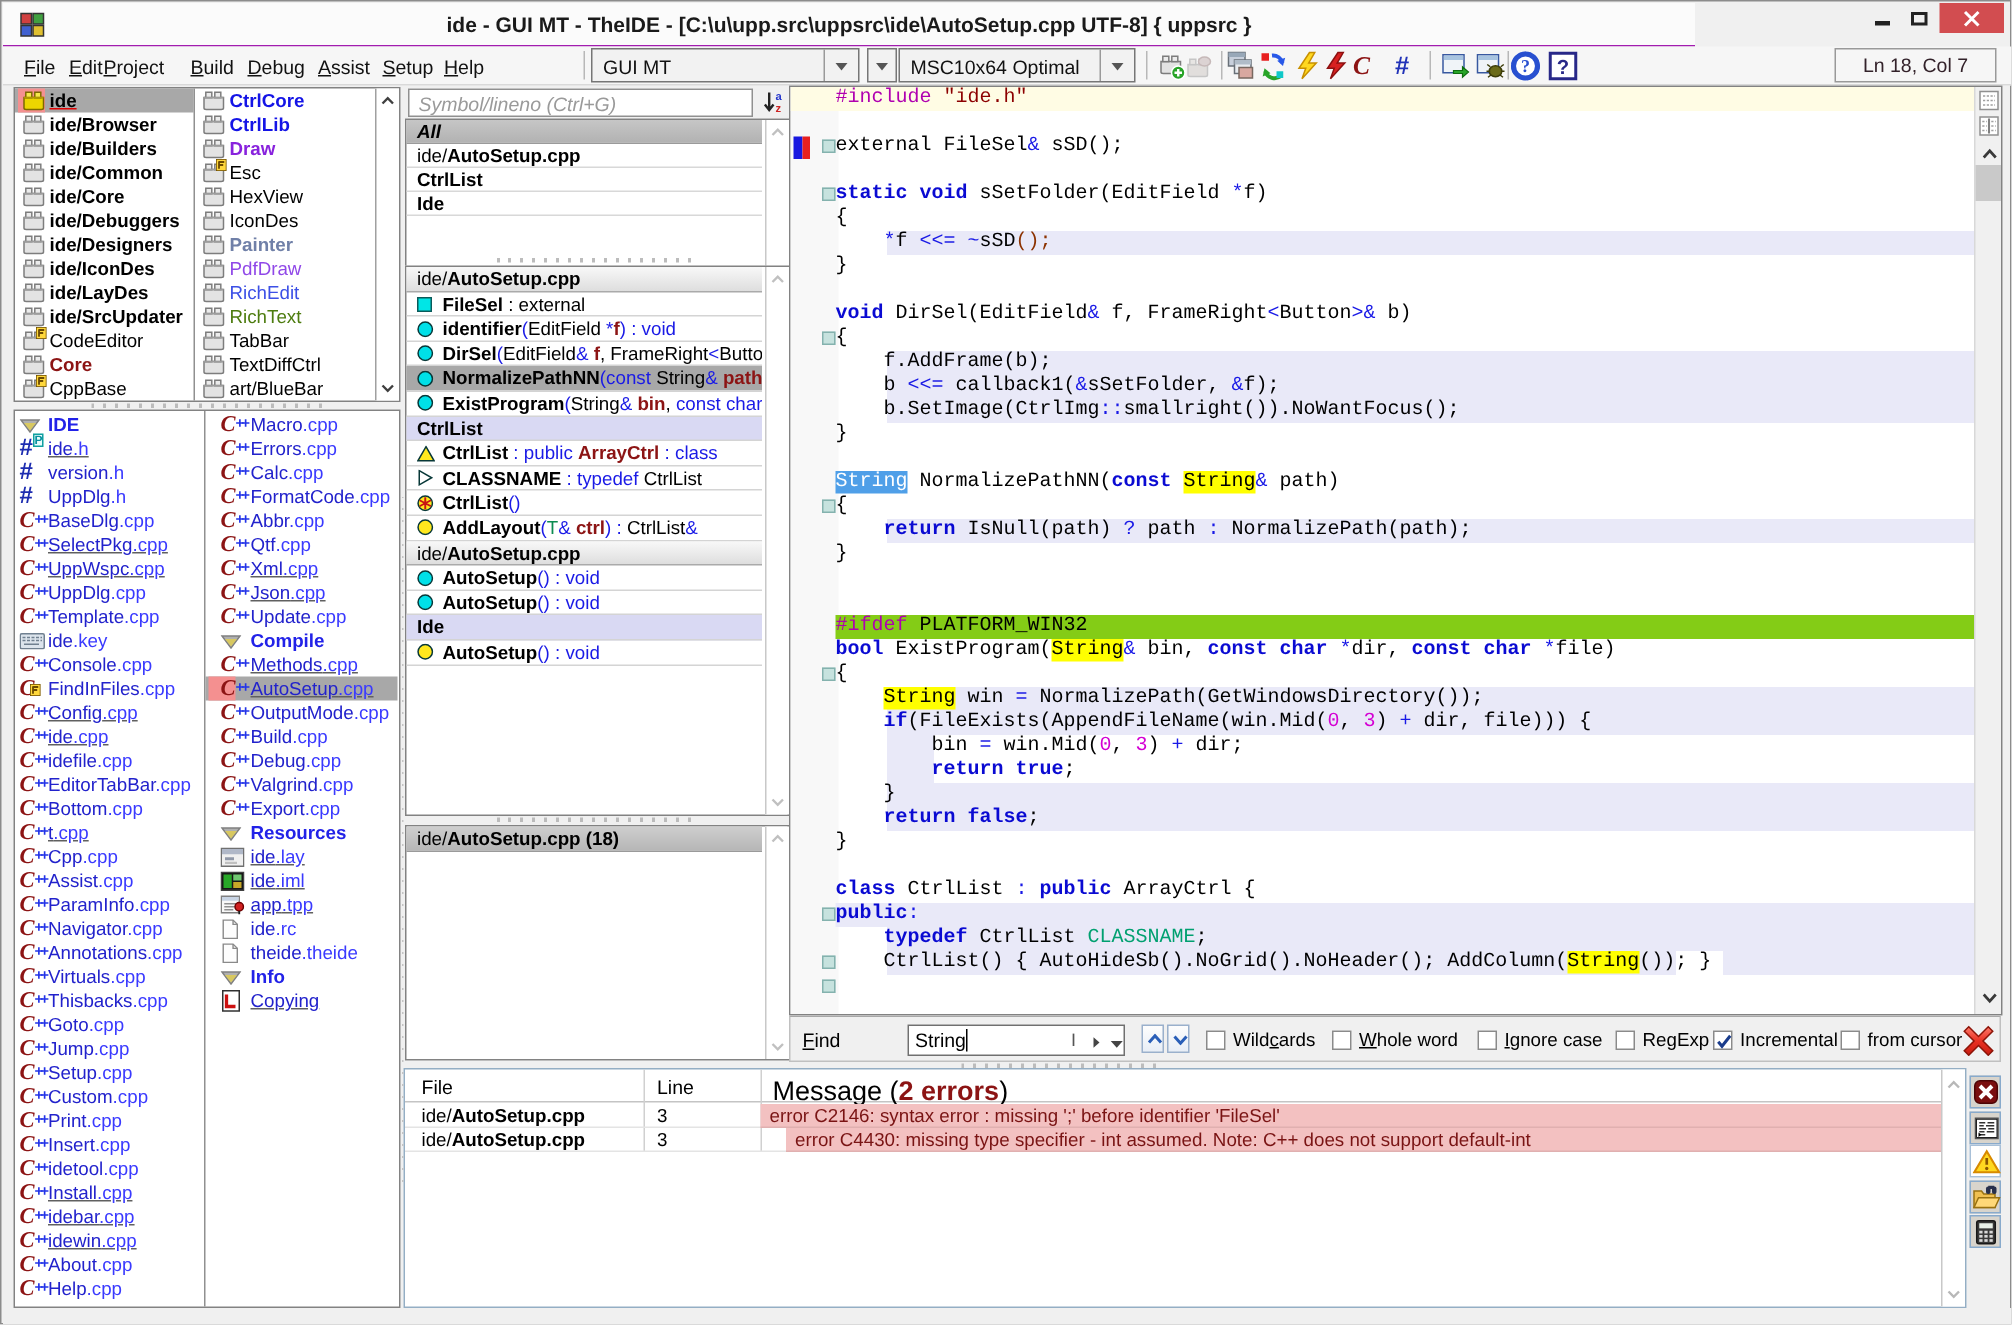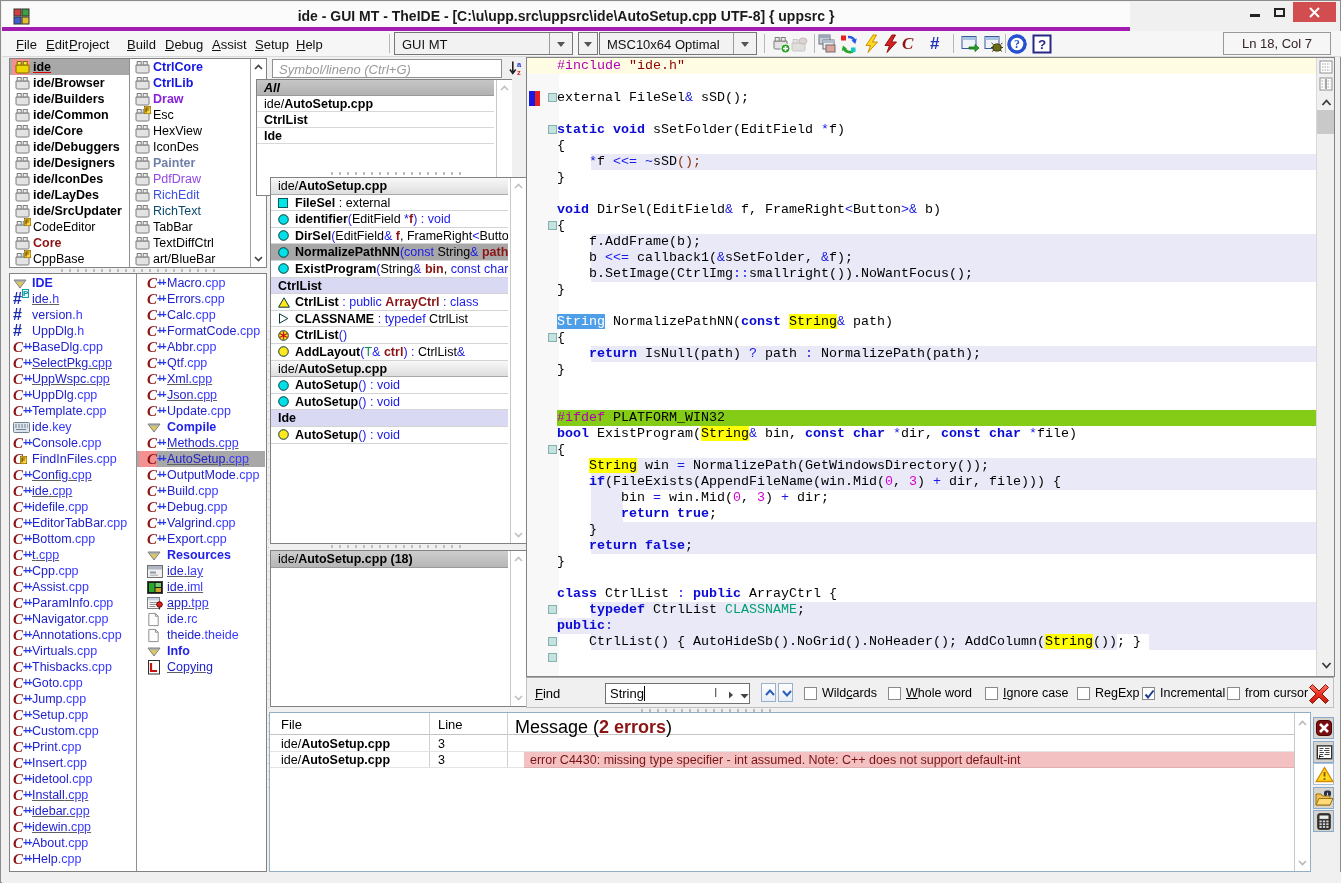--- a/index.html
+++ b/index.html
@@ -1,18 +1,18 @@
 <!DOCTYPE html>
 <html><head><meta charset="utf-8"><style>
 *{margin:0;padding:0;box-sizing:border-box}
 html,body{width:1341px;height:883px;overflow:hidden}
 body{font-family:"Liberation Sans",sans-serif;background:#e4e4e4;position:relative}
 .abs{position:absolute}
 #win{position:absolute;left:0;top:0;width:1341px;height:883px;background:#f0f0f0;border:1px solid #8c8c8c}
-#title{position:absolute;left:1px;top:1px;width:1128px;height:29px;background:#fbfbfb;border-bottom:4px solid #a21caf}
+#title{position:absolute;left:1px;top:1px;width:1128px;height:29px;background:#fbfbfb;border-bottom:1px solid #a21caf}
 #title .txt{position:absolute;left:0;right:0;top:6px;text-align:center;font-size:14px;font-weight:bold;color:#1a1a1a}
 #mbar{position:absolute;left:1px;top:30px;width:1339px;height:26px;background:#f6f6f6;border-bottom:1px solid #d9d9d9}
 .mi{position:absolute;top:6px;font-size:13px;color:#111}
 .mi u{text-decoration:underline}
 .pane{position:absolute;background:#fff;border:1px solid #828282}
 .combo{position:absolute;top:31px;height:23px;background:#f2f2f2;border:1px solid #767676;font-size:13px;color:#111}
 .combo .ct{position:absolute;left:7px;top:4px}
 .combo .ca{position:absolute;right:0;top:0;bottom:0;width:23px;border-left:1px solid #9a9a9a}
 .darr{position:absolute;width:0;height:0;border-left:4px solid transparent;border-right:4px solid transparent;border-top:5px solid #555}
 .sep{position:absolute;top:33px;height:19px;width:1px;background:#b8b8b8}
@@ -272,21 +272,21 @@
           </svg>IconDes</div>
       <div class="prow" style="color:#7080a8"><svg class="lg" width="17" height="16" viewBox="0 0 17 16">
             <use href="#lego"></use>
           </svg>Painter</div>
       <div class="prow nb" style="color:#9048e8"><svg class="lg" width="17" height="16" viewBox="0 0 17 16">
             <use href="#lego"></use>
           </svg>PdfDraw</div>
       <div class="prow nb" style="color:#3c50e6"><svg class="lg" width="17" height="16" viewBox="0 0 17 16">
             <use href="#lego"></use>
           </svg>RichEdit</div>
-      <div class="prow nb" style="color:#0c4a6e"><svg class="lg" width="17" height="16" viewBox="0 0 17 16">
+      <div class="prow nb" style="color:#4d7c0f"><svg class="lg" width="17" height="16" viewBox="0 0 17 16">
             <use href="#lego"></use>
           </svg>RichText</div>
       <div class="prow nb"><svg class="lg" width="17" height="16" viewBox="0 0 17 16">
             <use href="#lego"></use>
           </svg>TabBar</div>
       <div class="prow nb"><svg class="lg" width="17" height="16" viewBox="0 0 17 16">
             <use href="#lego"></use>
           </svg>TextDiffCtrl</div>
       <div class="prow nb"><svg class="lg" width="17" height="16" viewBox="0 0 17 16">
             <use href="#lego"></use>
@@ -412,21 +412,21 @@
     <div class="abs" style="left:271px;top:58px;width:230px;height:19px;background:#fff;border:1px solid #909090">
       <span class="abs" style="left:6px;top:2px;font-size:13px;font-style:italic;color:#9a9a9a">Symbol/lineno (Ctrl+G)</span>
     </div>
     <div class="abs" style="left:505px;top:58px;width:20px;height:19px">
       <svg class="abs" style="left:2px;top:1px" width="16" height="16" viewBox="0 0 15 15">
           <path d="M4.5 1.5 L4.5 12 M1.8 9 L4.5 12.5 L7.2 9" fill="none" stroke="#222" stroke-width="1.5"></path>
           <text x="8.5" y="6.5" font-size="7" font-weight="bold" fill="#2233cc" font-family="Liberation Sans">a</text>
           <text x="8.5" y="14" font-size="7" font-weight="bold" fill="#cc2222" font-family="Liberation Sans">z</text>
         </svg>
     </div>
-    <div class="pane" style="left:255px;top:78px;width:256px;height:117px">
+    <div class="pane" style="left:269px;top:78px;width:256px;height:117px">
       <div class="abs" style="left:0;top:0;right:17px">
         <div class="arow" style="background:linear-gradient(#c6c6c6,#b2b2b2);font-style:italic;font-weight:bold;border-bottom:1px solid #9a9a9a">All</div>
         <div class="arow">ide/<b>AutoSetup.cpp</b></div>
         <div class="arow"><b>CtrlList</b></div>
         <div class="arow"><b>Ide</b></div>
       </div>
       <div class="sbar" style="left:239px;width:16px;border-left:1px solid #c8c8c8">
         <svg class="chev" style="top:4px" width="9" height="9" viewBox="0 0 9 9">
             <path d="M1 6 L4.5 2.5 L8 6" fill="none" stroke="#c0c0c0" stroke-width="1.6"></path>
           </svg>
@@ -534,22 +534,22 @@
       <div class="cl">{</div>
       <div class="cl" style="background:linear-gradient(90deg,transparent 34px,#e9e9f8 34px)">    <span class="hl">String</span> win <span class="o">=</span> NormalizePath(GetWindowsDirectory());</div>
       <div class="cl" style="background:linear-gradient(90deg,transparent 34px,#e9e9f8 34px)">    <span class="k">if</span>(FileExists(AppendFileName(win.Mid(<span class="n">0</span>, <span class="n">3</span>) <span class="o">+</span> dir, file))) {</div>
       <div class="cl" style="background:linear-gradient(90deg,transparent 34px,#e9e9f8 34px 66px,transparent 66px)">        bin <span class="o">=</span> win.Mid(<span class="n">0</span>, <span class="n">3</span>) <span class="o">+</span> dir;</div>
       <div class="cl" style="background:linear-gradient(90deg,transparent 34px,#e9e9f8 34px 66px,transparent 66px)">        <span class="k">return</span> <span class="k">true</span>;</div>
       <div class="cl" style="background:linear-gradient(90deg,transparent 34px,#e9e9f8 34px)">    }</div>
       <div class="cl" style="background:linear-gradient(90deg,transparent 34px,#e9e9f8 34px)">    <span class="k">return</span> <span class="k">false</span>;</div>
       <div class="cl">}</div>
       <div class="cl"></div>
       <div class="cl"><span class="k">class</span> CtrlList <span class="o">:</span> <span class="k">public</span> ArrayCtrl {</div>
+      <div class="cl" style="background:#e9e9f8"><span class="k">public</span><span class="o">:</span></div>
       <div class="cl" style="background:linear-gradient(90deg,transparent 34px,#e9e9f8 34px)">    <span class="k">typedef</span> CtrlList <span class="g">CLASSNAME</span>;</div>
-      <div class="cl" style="background:#e9e9f8"><span class="k">public</span><span class="o">:</span></div>
       <div class="cl" style="background:linear-gradient(90deg,transparent 34px,#e9e9f8 34px 560px,#fff 560px 592px,#e9e9f8 592px)">    CtrlList() { AutoHideSb().NoGrid().NoHeader(); AddColumn(<span class="hl">String</span>()); }</div>
     </div>
     <div class="abs" style="left:21px;top:35px;width:9px;height:9px;background:#c6e2de;border:1px solid #84b2ae"></div>
 <div class="abs" style="left:21px;top:67px;width:9px;height:9px;background:#c6e2de;border:1px solid #84b2ae"></div>
 <div class="abs" style="left:21px;top:163px;width:9px;height:9px;background:#c6e2de;border:1px solid #84b2ae"></div>
 <div class="abs" style="left:21px;top:275px;width:9px;height:9px;background:#c6e2de;border:1px solid #84b2ae"></div>
 <div class="abs" style="left:21px;top:387px;width:9px;height:9px;background:#c6e2de;border:1px solid #84b2ae"></div>
 <div class="abs" style="left:21px;top:547px;width:9px;height:9px;background:#c6e2de;border:1px solid #84b2ae"></div>
 <div class="abs" style="left:21px;top:579px;width:9px;height:9px;background:#c6e2de;border:1px solid #84b2ae"></div>
 <div class="abs" style="left:21px;top:595px;width:9px;height:9px;background:#c6e2de;border:1px solid #84b2ae"></div>
@@ -630,20 +630,21 @@
     <div class="abs" style="left:0;top:0;width:1024px;height:22px;border-bottom:1px solid #c4c4c4">
       <span class="abs" style="left:11px;top:4px;font-size:13px">File</span>
       <span class="abs" style="left:168px;top:4px;font-size:13px">Line</span>
       <span class="abs" style="left:245px;top:4px;font-size:18px">Message (<b style="color:#8c1414">2 errors</b>)</span>
     </div>
     <div class="abs" style="left:159px;top:0;width:1px;height:55px;background:#d0d0d0"></div>
     <div class="abs" style="left:237px;top:0;width:1px;height:55px;background:#d0d0d0"></div>
     <div class="abs erow" style="top:23px">
       <span class="abs" style="left:11px">ide/<b>AutoSetup.cpp</b></span>
       <span class="abs" style="left:168px">3</span>
+      <span class="abs emsg" style="left:237px">error C2146: syntax error : missing ';' before identifier 'FileSel'</span>
     </div>
     <div class="abs erow" style="top:39px">
       <span class="abs" style="left:11px">ide/<b>AutoSetup.cpp</b></span>
       <span class="abs" style="left:168px">3</span>
       <span class="abs emsg" style="left:254px">error C4430: missing type specifier - int assumed. Note: C++ does not support default-int</span>
     </div>
     <div class="sbar" style="left:1024px;width:16px;border-left:1px solid #c8c8c8">
       <svg class="chev" style="top:6px" width="9" height="9" viewBox="0 0 9 9">
           <path d="M1 6 L4.5 2.5 L8 6" fill="none" stroke="#b8b8b8" stroke-width="1.6"></path>
         </svg>

